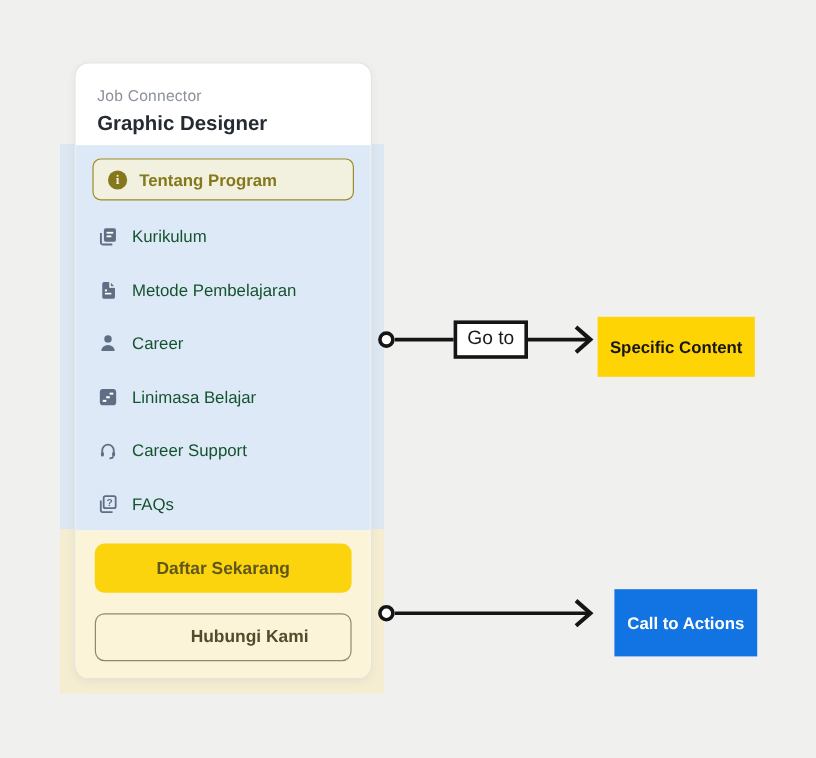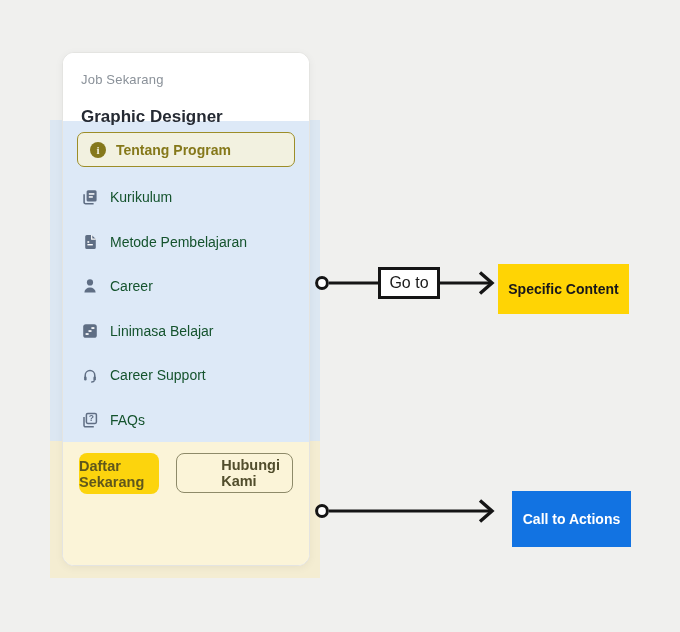--- a/index.html
+++ b/index.html
@@ -14,41 +14,41 @@
 
   
   .card{
     position:absolute;left:62px;top:52px;width:248px;height:514px;
     background:#ffffff;border:1px solid #e4e4e1;border-radius:12px;
     box-shadow:0 2px 8px rgba(0,0,0,.05);z-index:1;overflow:hidden;
     box-sizing:border-box;
   }
   .card-header{height:68px;padding:19px 18px 0;box-sizing:border-box;background:#fff;}
   .eyebrow{font-size:13px;color:#8a9199;letter-spacing:.2px;}
-  .title{font-size:17px;font-weight:700;color:#252a33;margin-top:20px;}
+  .title{font-size:17px;font-weight:700;color:#252a33;margin-top:6px;}
 
   .menu-section{height:321px;background:#dde9f7;box-sizing:border-box;padding:11px 14px 0;}
   .selected-item{
     height:35px;box-sizing:border-box;border:1.5px solid #9c8d28;background:#f2f1e0;
     border-radius:7px;display:flex;align-items:center;gap:10px;padding:0 12px;
     margin-bottom:8px;cursor:pointer;
   }
   .info-badge{
     width:16px;height:16px;border-radius:50%;background:#85781c;color:#f4f3e2;
     font-size:11px;font-weight:700;display:flex;align-items:center;justify-content:center;
     flex:0 0 16px;font-family:"Liberation Serif",serif;
   }
   .selected-label{font-size:14px;font-weight:700;color:#85781a;}
   .menu-item{height:44.5px;display:flex;align-items:center;gap:11px;padding:0 4px;cursor:pointer;}
   .menu-item svg{width:18px;height:18px;flex:0 0 18px;}
   .menu-label{font-size:14px;color:#14532d;}
 
   .cta-section{
     height:125px;background:#fbf4d8;box-sizing:border-box;
-    padding:11px 16px 0;display:flex;flex-direction:row;gap:17px;
+    padding:11px 16px 0;display:flex;flex-direction:column;gap:17px;
   }
   .btn{
     height:41px;border-radius:8px;display:flex;align-items:center;justify-content:center;
     font-size:14.5px;font-weight:700;box-sizing:border-box;cursor:pointer;
   }
   .btn-primary{background:#fcd40d;color:#5f571c;border:none;}
   .btn-secondary{height:40px;background:transparent;border:1.3px solid #8e8a69;color:#514d2c;padding-left:44px;}
 
   
   .arrows{position:absolute;left:0;top:0;z-index:2;pointer-events:none;}
@@ -68,21 +68,21 @@
 </head>
 <body>
 
 <div class="stage">
 
   <div class="wing wing-blue"></div>
   <div class="wing wing-yellow"></div>
 
   <div class="card">
     <div class="card-header">
-      <div class="eyebrow">Job Sekarang</div>
+      <div class="eyebrow">Job Connector</div>
       <div class="title">Graphic Designer</div>
     </div>
 
     <div class="menu-section">
       <div class="selected-item">
         <span class="info-badge">i</span>
         <span class="selected-label">Tentang Program</span>
       </div>
 
       <div class="menu-item">

